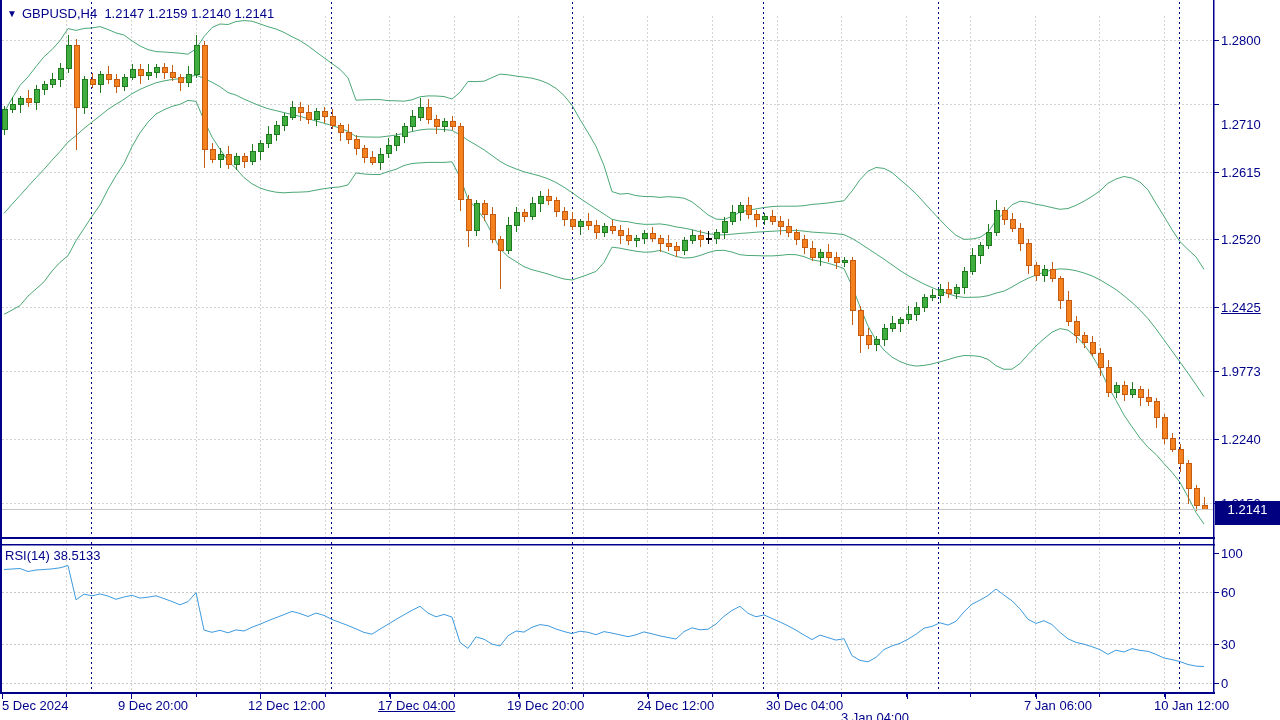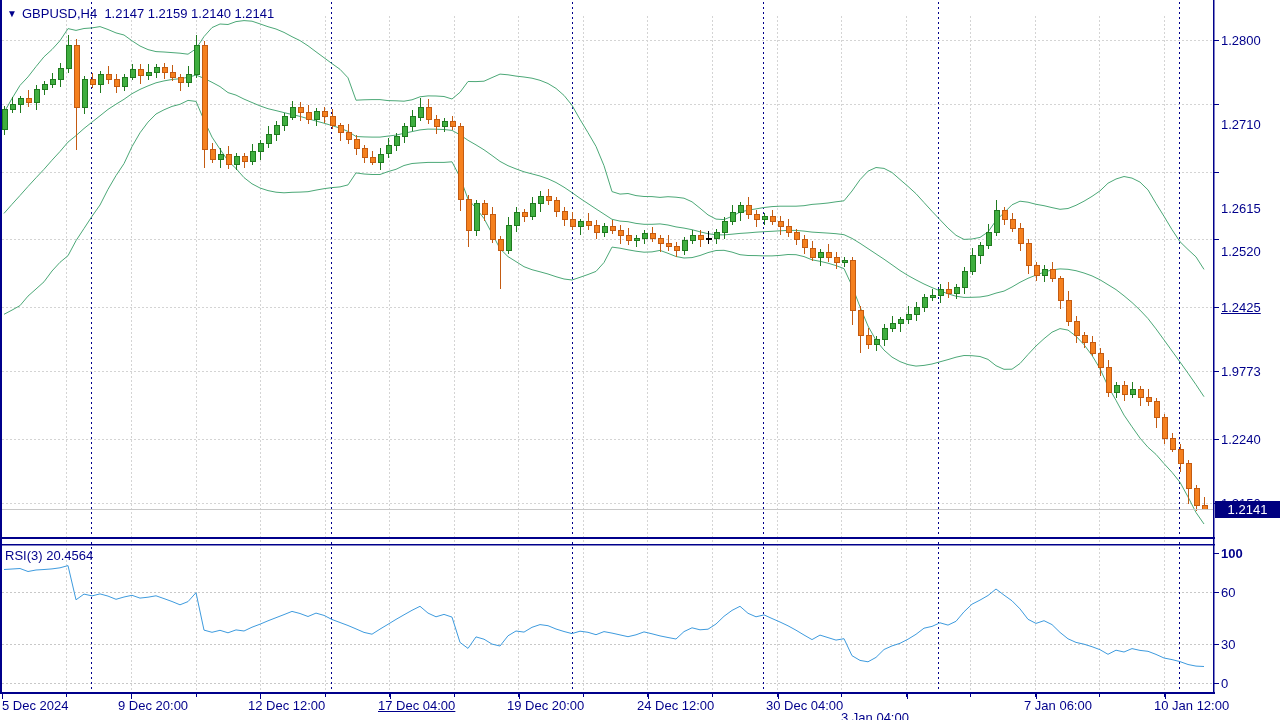--- a/index.html
+++ b/index.html
@@ -7,21 +7,21 @@
        font-family:"Liberation Sans","DejaVu Sans",sans-serif;}
   #chart-svg{position:absolute;left:0;top:0;}
   .lbl{position:absolute;color:#00008B;font-size:13px;line-height:15px;white-space:nowrap;}
   #title{left:22px;top:6px;}
   #title b{font-weight:400;}
   #sym-tri{position:absolute;left:7px;top:6px;color:#00008B;font-size:10px;}
   #rsi-lab{left:5px;top:548px;}
   .pricelab{left:1221px;}
   .rsilab{left:1221px;}
   .timelab{top:698px;}
-  #price-badge{position:absolute;left:1215px;top:501px;width:65px;height:17px;
+  #price-badge{position:absolute;left:1215px;top:501px;width:65px;height:24px;
     background:#000080;color:#fff;font-size:13px;line-height:17px;text-align:center;}
 </style>
 </head>
 <body>
 
 <div id="app">
   <svg id="chart-svg" width="1280" height="720">
       <line x1="2" y1="40.5" x2="1213" y2="40.5" stroke="#D4D4D4" stroke-width="1" stroke-dasharray="2 2" shape-rendering="crispEdges"></line>
       <line x1="2" y1="104.5" x2="1213" y2="104.5" stroke="#D4D4D4" stroke-width="1" stroke-dasharray="2 2" shape-rendering="crispEdges"></line>
       <line x1="2" y1="172.5" x2="1213" y2="172.5" stroke="#D4D4D4" stroke-width="1" stroke-dasharray="2 2" shape-rendering="crispEdges"></line>
@@ -419,34 +419,34 @@
       <line x1="906.5" y1="694" x2="906.5" y2="697" stroke="#00008B" stroke-width="1" stroke-dasharray="none" shape-rendering="crispEdges"></line>
       <line x1="970.5" y1="694" x2="970.5" y2="697" stroke="#00008B" stroke-width="1" stroke-dasharray="none" shape-rendering="crispEdges"></line>
       <line x1="1035.5" y1="694" x2="1035.5" y2="697" stroke="#00008B" stroke-width="1" stroke-dasharray="none" shape-rendering="crispEdges"></line>
       <line x1="1099.5" y1="694" x2="1099.5" y2="697" stroke="#00008B" stroke-width="1" stroke-dasharray="none" shape-rendering="crispEdges"></line>
       <line x1="1164.5" y1="694" x2="1164.5" y2="697" stroke="#00008B" stroke-width="1" stroke-dasharray="none" shape-rendering="crispEdges"></line>
     </svg>
 
   <span id="sym-tri" class="lbl">▼</span>
   <div id="title" class="lbl"><b>GBPUSD,H4</b>&nbsp;&nbsp;<span>1.2147 1.2159 1.2140 1.2141</span></div>
 
-  <div id="rsi-lab" class="lbl">RSI(3) 20.4564</div>
+  <div id="rsi-lab" class="lbl">RSI(14) 38.5133</div>
 
   <div id="price-axis">
       <div class="lbl pricelab" style="top: 33px;">1.2800</div>
       <div class="lbl pricelab" style="top: 97px; margin-top: 20px;">1.2710</div>
-      <div class="lbl pricelab" style="top: 165px; margin-top: 36px;">1.2615</div>
-      <div class="lbl pricelab" style="top: 232px; margin-top: 12px;">1.2520</div>
+      <div class="lbl pricelab" style="top: 165px;">1.2615</div>
+      <div class="lbl pricelab" style="top: 232px;">1.2520</div>
       <div class="lbl pricelab" style="top: 300px; text-decoration: underline;">1.2425</div>
       <div class="lbl pricelab" style="top: 364px;">1.9773</div>
       <div class="lbl pricelab" style="top: 432px;">1.2240</div>
       <div class="lbl pricelab" style="top: 496px;">1.2150</div>
     </div>
   <div id="rsi-axis">
-      <div class="lbl rsilab" style="top: 546px; font-weight: bold;">100</div>
+      <div class="lbl rsilab" style="top: 546px;">100</div>
       <div class="lbl rsilab" style="top: 585px;">60</div>
       <div class="lbl rsilab" style="top: 637px; text-align: right;">30</div>
       <div class="lbl rsilab" style="top: 676px;">0</div>
     </div>
   <div id="time-axis">
       <div class="lbl timelab" style="left: 2px;">5 Dec 2024</div>
       <div class="lbl timelab" style="left: 118px;">9 Dec 20:00</div>
       <div class="lbl timelab" style="left: 248px;">12 Dec 12:00</div>
       <div class="lbl timelab" style="left: 378px; text-decoration: underline;">17 Dec 04:00</div>
       <div class="lbl timelab" style="left: 507px;">19 Dec 20:00</div>

